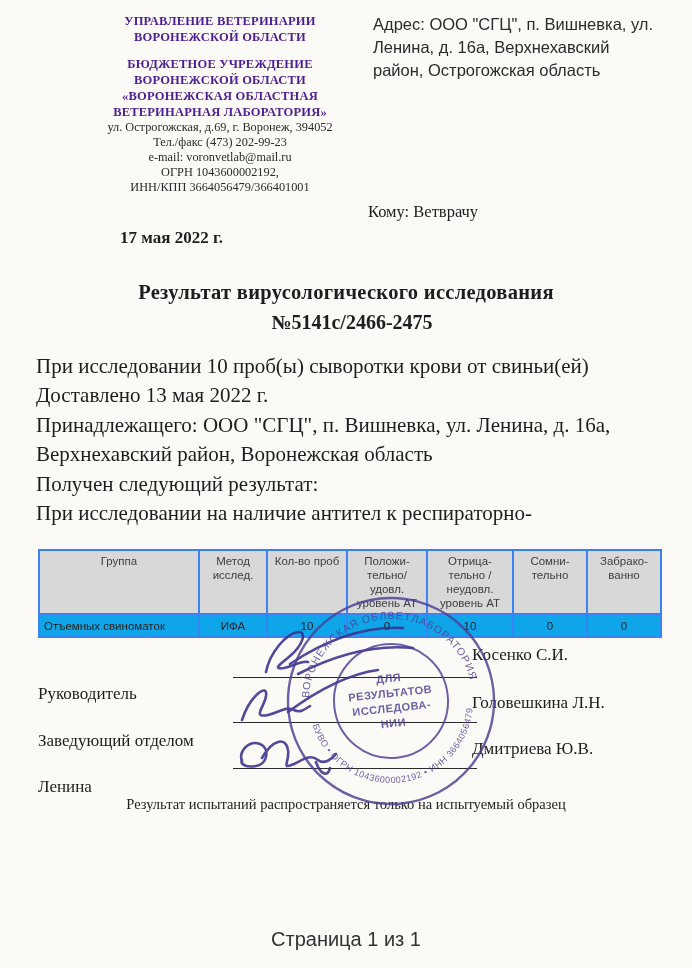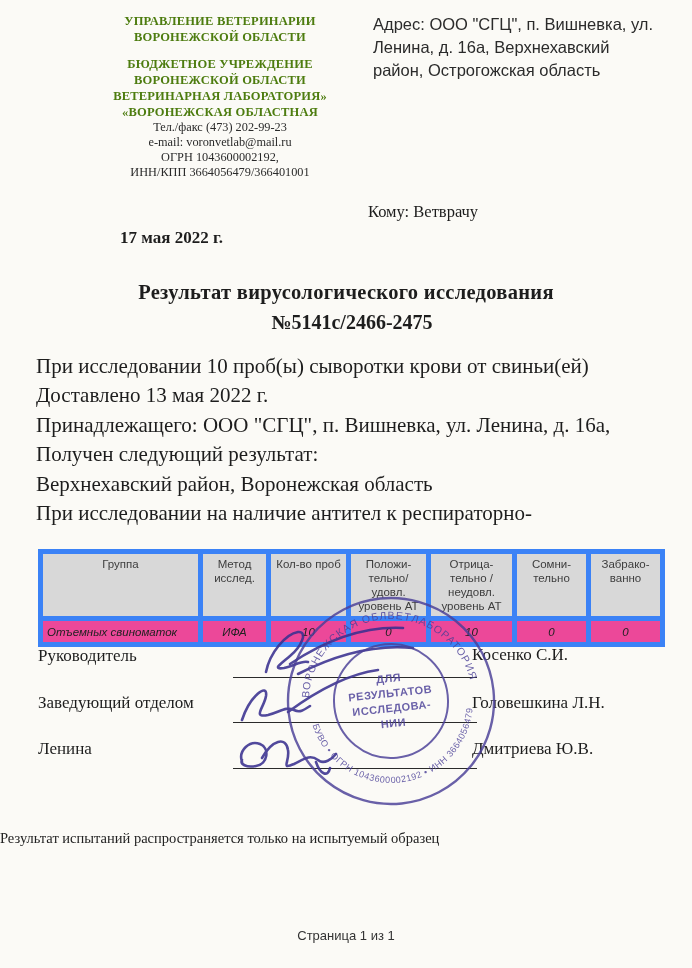--- a/index.html
+++ b/index.html
@@ -11,21 +11,21 @@
     background:#fbfaf6;
     overflow:hidden;
     color:#1d1d1d;
     font-family:"Liberation Serif","DejaVu Serif",serif;
   }
   
   .org-block{
     position:absolute;left:52px;top:13px;width:336px;
     text-align:center;
   }
-  .org-caps{font-size:12.5px;font-weight:700;line-height:16px;letter-spacing:.2px;color:#4d7c0f;}
+  .org-caps{font-size:12.5px;font-weight:700;line-height:16px;letter-spacing:.2px;color:#4c1d95;}
   .org-gap{height:11px;}
   .org-contact{font-size:12.3px;font-weight:400;line-height:15px;color:#2a2a2a;}
   
   .addr-block{
     position:absolute;left:373px;top:13px;width:316px;
     font-family:"Liberation Sans","DejaVu Sans",sans-serif;
     font-size:16.5px;line-height:23px;color:#2b2b2b;
   }
   .komu{position:absolute;left:368px;top:202px;font-size:16.5px;color:#1d1d1d;}
   .date-line{position:absolute;left:120px;top:228px;font-size:17px;font-weight:700;}
@@ -34,60 +34,61 @@
   .title-2{position:absolute;left:0;right:0;top:311px;text-align:center;font-size:20px;font-weight:700;padding-left:12px;}
   
   .body-lines{position:absolute;left:36px;top:352px;width:640px;font-size:21px;}
   .body-lines .bline{height:29.4px;line-height:29.4px;white-space:nowrap;}
   
   table.results{
     position:absolute;left:38px;top:549px;width:622px;
     border-collapse:collapse;table-layout:fixed;
     font-family:"Liberation Sans","DejaVu Sans",sans-serif;
   }
-  table.results th,table.results td{border:5px solid #3b82f6;}
+  table.results th,table.results td{border:2px solid #3b82f6;}
   table.results th{
     background:#d8d8d8;color:#3d3d3d;
     font-size:11.5px;font-weight:400;line-height:14px;
     vertical-align:top;text-align:center;
     padding:3px 2px;white-space:pre-line;height:56px;
   }
   table.results td{
-    background:#ec4899;color:#222;
+    background:#0ea5e9;color:#222;
     font-size:11.5px;text-align:center;
-    padding:2px 2px;height:17px;font-style:italic;
+    padding:2px 2px;height:17px;
   }
   table.results td.left{text-align:left;padding-left:4px;}
   
-  .sig-label{position:absolute;left:38px;font-size:17px;}
+  .sig-label{position:absolute;left:38px;font-size:17px;margin-top:38px;}
   .sig-name{position:absolute;left:472px;font-size:17px;}
   .sig-line{position:absolute;left:233px;width:244px;border-top:1.6px solid #2a2a2a;height:0;}
   .sig-strokes{position:absolute;left:228px;top:612px;z-index:5;}
   .stamp{position:absolute;left:282px;top:592px;z-index:6;transform:rotate(-6deg);opacity:.82;}
   
-  .footer-note{position:absolute;left:0;right:0;top:796px;text-align:left;font-size:14.5px;color:#222;margin-top:34px;}
+  .footer-note{position:absolute;left:0;right:0;top:796px;text-align:center;font-size:14.5px;color:#222;}
   .page-footer{
     position:absolute;left:0;right:0;top:928px;text-align:center;
     font-family:"Liberation Sans","DejaVu Sans",sans-serif;
-    font-size:13px;color:#333;
+    font-size:20px;color:#333;
   }
 </style>
 </head>
 <body>
 
 <div class="page">
 
   <div class="org-block">
     <div class="org-caps">УПРАВЛЕНИЕ ВЕТЕРИНАРИИ</div>
     <div class="org-caps">ВОРОНЕЖСКОЙ ОБЛАСТИ</div>
     <div class="org-gap"></div>
     <div class="org-caps">БЮДЖЕТНОЕ УЧРЕЖДЕНИЕ</div>
     <div class="org-caps">ВОРОНЕЖСКОЙ ОБЛАСТИ</div>
+    <div class="org-caps">«ВОРОНЕЖСКАЯ ОБЛАСТНАЯ</div>
     <div class="org-caps">ВЕТЕРИНАРНАЯ ЛАБОРАТОРИЯ»</div>
-    <div class="org-caps">«ВОРОНЕЖСКАЯ ОБЛАСТНАЯ</div>
+    <div class="org-contact">ул. Острогожская, д.69, г. Воронеж, 394052</div>
     <div class="org-contact">Тел./факс (473) 202-99-23</div>
     <div class="org-contact">e-mail: voronvetlab@mail.ru</div>
     <div class="org-contact">ОГРН 1043600002192,</div>
     <div class="org-contact">ИНН/КПП 3664056479/366401001</div>
   </div>
 
   <div class="addr-block">
     <div>Адрес: ООО "СГЦ", п. Вишневка, ул.</div>
     <div>Ленина, д. 16а, Верхнехавский</div>
     <div>район, Острогожская область</div>
@@ -96,22 +97,22 @@
   <div class="komu">Кому: Ветврачу</div>
   <div class="date-line">17 мая 2022 г.</div>
 
   <div class="title-1">Результат вирусологического исследования</div>
   <div class="title-2">№5141с/2466-2475</div>
 
   <div class="body-lines">
     <div class="bline">При исследовании 10 проб(ы) сыворотки крови от свиньи(ей)</div>
     <div class="bline">Доставлено 13 мая 2022 г.</div>
     <div class="bline">Принадлежащего: ООО "СГЦ", п. Вишневка, ул. Ленина, д. 16а,</div>
+    <div class="bline">Верхнехавский район, Воронежская область</div>
     <div class="bline">Получен следующий результат:</div>
-    <div class="bline">Верхнехавский район, Воронежская область</div>
     <div class="bline">При исследовании на наличие антител к респираторно-</div>
   </div>
 
   <table class="results">
     <colgroup>
       <col style="width:160px">
         <col style="width:68px">
         <col style="width:80px">
       <col style="width:80px">
         <col style="width:86px">

